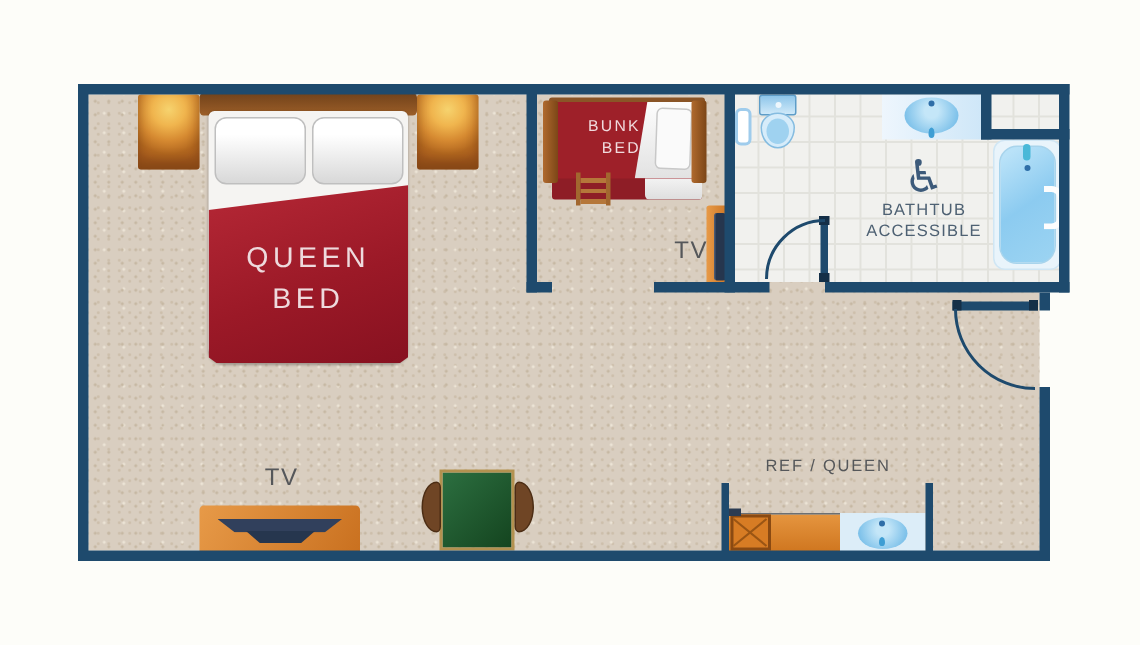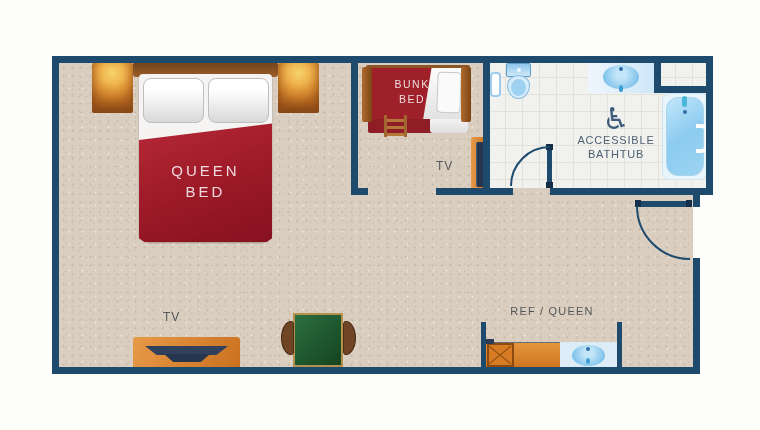--- a/index.html
+++ b/index.html
@@ -56,22 +56,22 @@
   .ns-l{left:92px;top:63px;} .ns-r{left:278px;top:63px;}
   .bed-base{left:139px;top:74px;width:133px;height:168px;background:#f5f4f2;
     border-radius:4px 4px 10px 10px;box-shadow:0 1px 2px rgba(0,0,0,.28);}
   .pillow{width:61px;height:45px;border-radius:8px;border:1px solid #bfbfbf;
     background:linear-gradient(180deg,#ffffff 25%,#d8d8d8);box-sizing:border-box;}
   .pl{left:143px;top:78px;} .pr{left:208px;top:78px;}
   .blanket{left:139px;top:116px;width:133px;height:126px;
     clip-path:polygon(0 19%,100% 6%,100% 97%,96% 100%,4% 100%,0 97%);
     background:linear-gradient(160deg,#b22634 12%,#9b1927 58%,#871120 100%);
     display:flex;flex-direction:column;align-items:center;padding-top:44px;box-sizing:border-box;}
-  .blanket .bl{color:#eedadd;font-size:15px;letter-spacing:3px;line-height:1.4;font-weight:400;}
-  .tvlabel{font-size:12px;color:#55575a;letter-spacing:1px;text-align:left;}
+  .blanket .bl{color:#eedadd;font-size:19px;letter-spacing:3px;line-height:1.4;font-weight:400;}
+  .tvlabel{font-size:16px;color:#55575a;letter-spacing:1px;text-align:right;}
   .tvlabel-main{left:163px;top:310px;width:36px;}
   .tvconsole{left:133px;top:337px;width:107px;height:34px;border-radius:3px;
     background:linear-gradient(120deg,#e79a48,#c9701f);}
   .tvscreen{left:145px;top:346px;width:83px;height:9px;background:#31405c;
     clip-path:polygon(0 0,100% 0,86% 100%,14% 100%);}
   .tvstand2{left:164px;top:354px;width:46px;height:8px;background:#26364e;
     clip-path:polygon(0 0,100% 0,80% 100%,20% 100%);}
   .table{left:293px;top:313px;width:50px;height:54px;box-sizing:border-box;
     background:linear-gradient(135deg,#2c6f40,#14441f);border:2px solid #b3914f;}
   .chair{width:13px;height:34px;background:#6f4525;border:1px solid #4c2d14;box-sizing:border-box;}
@@ -101,21 +101,21 @@
   .bp-l{left:362px;top:67px;} .bp-r{left:461px;top:67px;}
   .bunk-lower{left:368px;top:113px;width:100px;height:20px;background:#8e1d26;border-radius:2px;overflow:hidden;}
   .bunk-lower-sheet{position:absolute;left:62%;top:0;width:38%;height:100%;
     background:linear-gradient(180deg,#fbfbfb,#dedede);border-radius:3px 0 0 3px;}
   .bunk-upper{left:369px;top:68px;width:97px;height:51px;background:#9e2029;overflow:hidden;}
   .bunk-sheet{position:absolute;left:52%;top:0;width:48%;height:100%;
     background:linear-gradient(180deg,#fdfdfd,#e2e2e2);
     clip-path:polygon(26% 0,100% 0,100% 100%,8% 100%);}
   .bunk-pillow{position:absolute;left:70%;top:8%;width:25%;height:80%;background:#fafafa;
     border:1px solid #c8c8c8;border-radius:4px;transform:rotate(2deg);box-sizing:border-box;}
-  .bunk-text{position:absolute;left:14px;top:9px;width:60%;text-align:center;color:#f0dadd;
+  .bunk-text{position:absolute;left:0;top:9px;width:60%;text-align:right;color:#f0dadd;
     font-size:10.5px;letter-spacing:1.5px;line-height:1.45;}
   .ladder{left:384px;top:115px;width:23px;height:22px;box-sizing:border-box;
     border-left:3px solid #a2672f;border-right:3px solid #a2672f;
     background:repeating-linear-gradient(180deg,transparent 0 4px,#b5773a 4px 7px);}
   .bunk-tvstand{left:471px;top:137px;width:16px;height:55px;border-radius:2px;
     background:linear-gradient(90deg,#e79a48,#c9701f);}
   .bunk-tv{left:476px;top:142px;width:7px;height:45px;background:#26364e;border-radius:2px;
     border-left:1px solid #4a5a74;}
   .tvlabel-bunk{left:436px;top:159px;width:36px;}
 
@@ -206,22 +206,22 @@
   <div class="abs towel"></div>
   <div class="abs toilet-tank"></div>
   <div class="abs toilet-bowl"></div>
   <div class="abs toilet-inner"></div>
   <div class="abs sinkcounter-top"></div>
   <div class="abs sinkbowl bath-bowl"></div>
   <div class="abs dot bath-dot"></div>
   <div class="abs drop bath-drop"></div>
   <div class="abs wheel">♿</div>
   <div class="abs acc-label">
+    <div>BATHTUB</div>
     <div>ACCESSIBLE</div>
-    <div>BATHTUB</div>
   </div>
   <div class="abs tub-deck"></div>
   <div class="abs tub-inner"></div>
   <div class="abs tub-faucet"></div>
   <div class="abs dot tub-dot"></div>
   <div class="abs tub-handle"></div>
 
   <div class="w w-top"></div>
   <div class="w w-left"></div>
   <div class="w w-bottom"></div>

